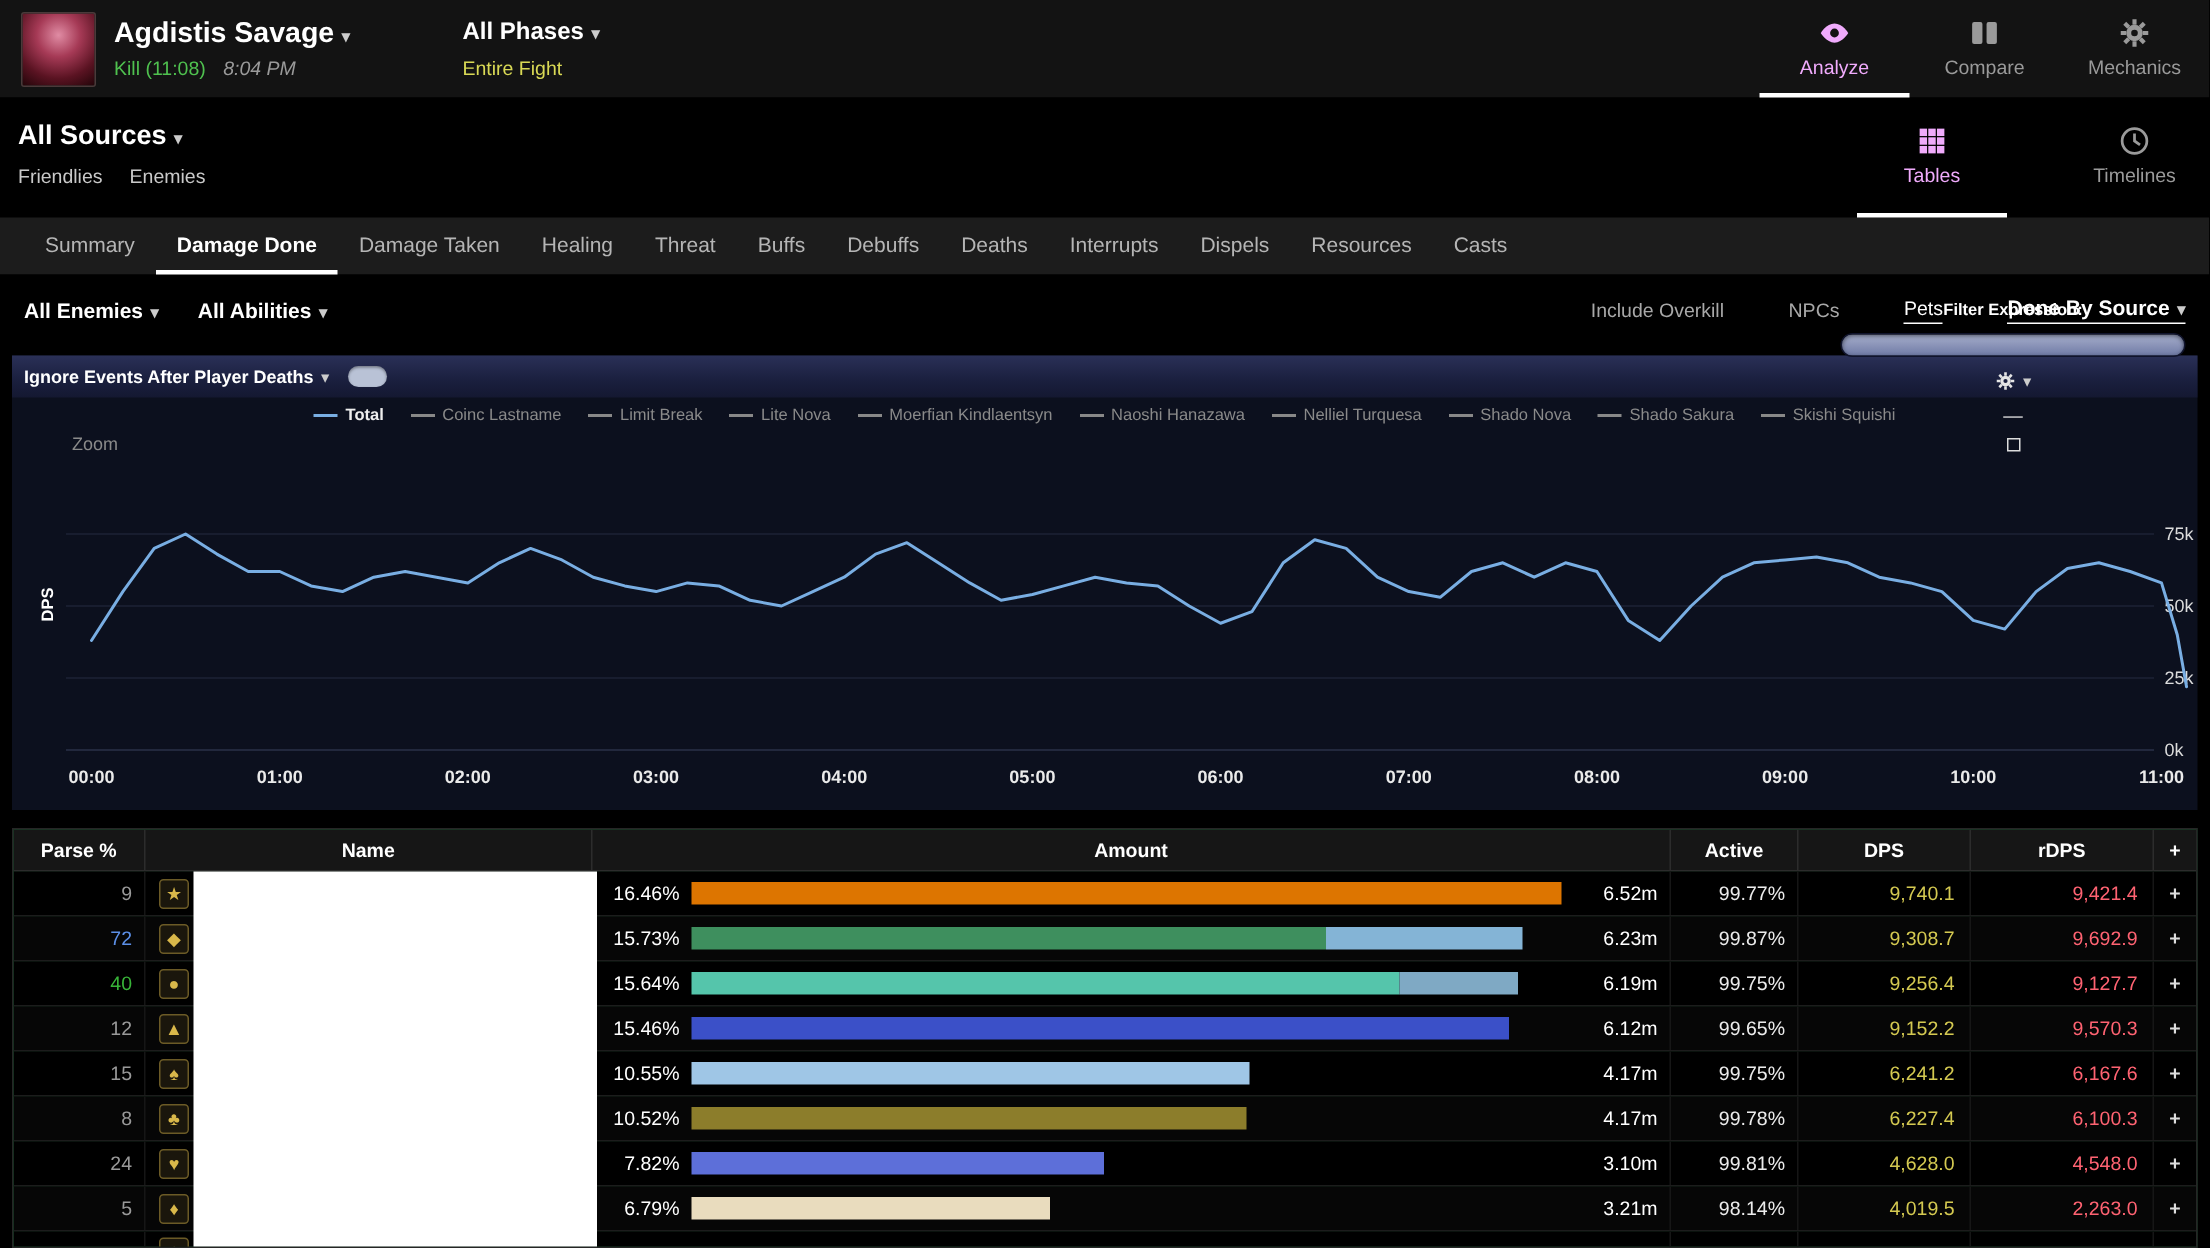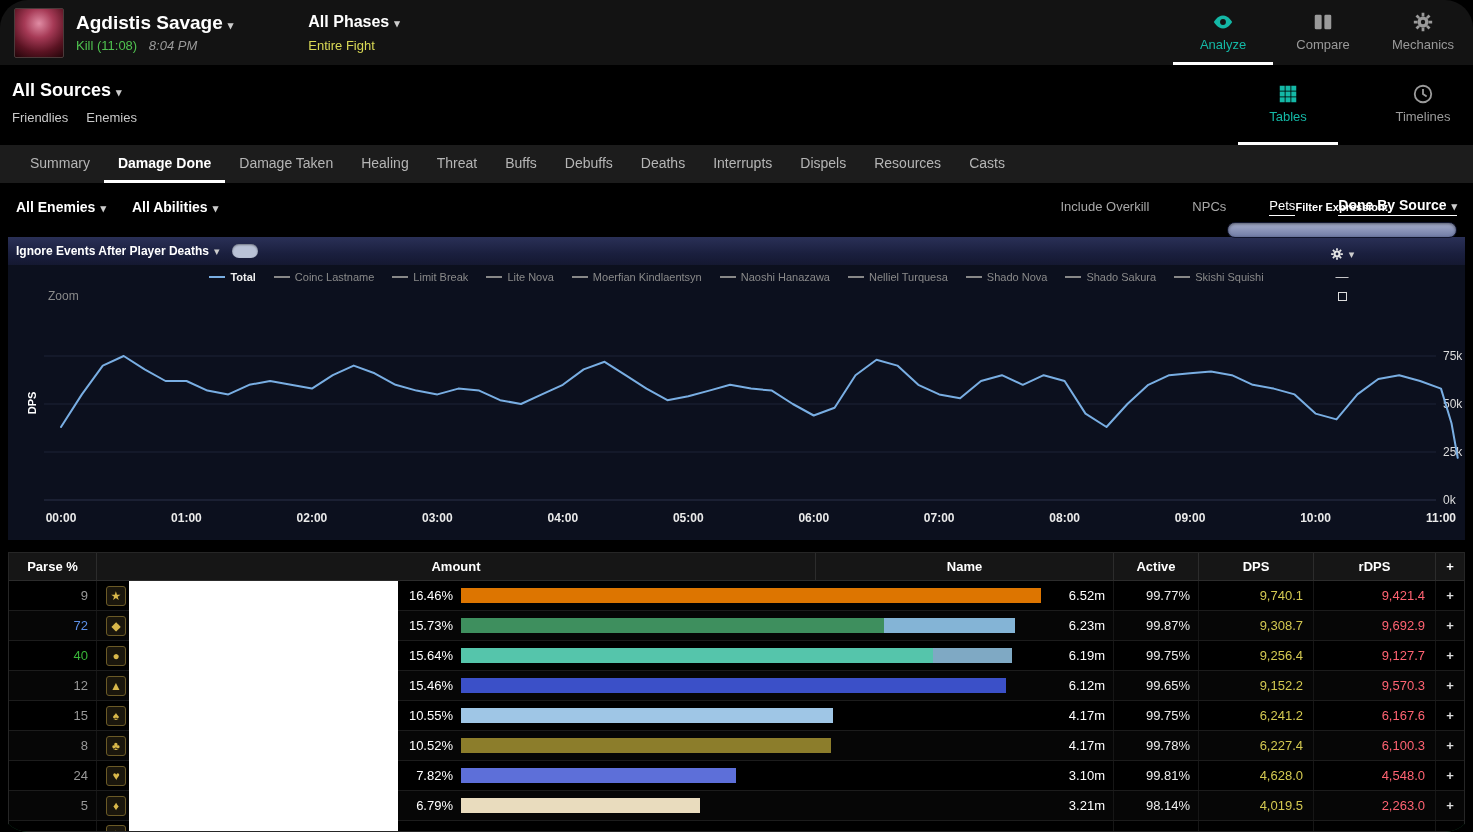--- a/index.html
+++ b/index.html
@@ -1,36 +1,36 @@
 <!DOCTYPE html>
 <html><head>
 <meta charset="utf-8">
 <style>
   * { box-sizing: border-box; margin: 0; padding: 0; }
   html,body { background:#000; }
   body { font-family:"Liberation Sans", sans-serif; }
-  .app { position:relative; width:1473px; height:832px; background:#000; overflow:hidden;border-radius:28px; }
+  .app { position:relative; width:1473px; height:832px; background:#000; overflow:hidden; }
 
   
   .topbar { height:65px; background:#131313; display:flex; align-items:center; }
   .boss-avatar { width:50px; height:50px; margin-left:14px; border:1px solid #4a3a3a; border-radius:2px;
     background: radial-gradient(circle at 50% 30%, #e08ca4 0%, #a63a56 35%, #5a1322 70%, #220509 100%); }
   .boss-block { margin-left:12px; }
   .boss-title { color:#fff; font-size:19px; font-weight:bold; cursor:pointer; }
   .caret { font-size:11px; color:#ccc; margin-left:5px; }
   .boss-sub { margin-top:4px; font-size:13px; }
   .kill { color:#4fc14f; cursor:pointer; }
   .time { color:#9a9a9a; font-style:italic; margin-left:8px; }
   .phase-block { margin-left:75px; }
   .phase-title { color:#fff; font-size:16px; font-weight:bold; cursor:pointer; }
   .phase-sub { margin-top:7px; font-size:13px; color:#d9d955; }
   .top-nav { margin-left:auto; display:flex; height:100%; }
   .nav-item { width:100px; display:flex; flex-direction:column; align-items:center; justify-content:center; gap:4px;
     color:#9a9a9a; font-size:13px; cursor:pointer; border-bottom:3px solid transparent; }
-  .nav-item.active { color:#14b8a6; border-bottom-color:#fff; }
+  .nav-item.active { color:#f0abfc; border-bottom-color:#fff; }
   .nav-icon svg { width:22px; height:22px; display:block; }
 
   
   .sources-bar { height:80px; display:flex; background:#000; }
   .sources-left { margin-left:12px; padding-top:15px; }
   .sources-title { color:#fff; font-size:18px; font-weight:bold; cursor:pointer; }
   .sources-links { margin-top:9px; display:flex; gap:18px; font-size:13px; color:#c9c9c9; }
   .sources-links span { cursor:pointer; }
   .view-switch { margin-left:auto; display:flex; height:100%;gap:35px; }
 
@@ -328,22 +328,22 @@
         <text x="1182.090909090909" y="215" fill="#eaeaea" font-size="12" font-weight="bold" text-anchor="middle">09:00</text>
         <text x="1307.5454545454545" y="215" fill="#eaeaea" font-size="12" font-weight="bold" text-anchor="middle">10:00</text>
         <text x="1433" y="215" fill="#eaeaea" font-size="12" font-weight="bold" text-anchor="middle">11:00</text>
         <polyline points="53.0,120.0 73.9,87.4 94.8,58.6 115.7,49.0 136.6,62.4 157.5,74.0 178.5,74.0 199.4,83.6 220.3,87.4 241.2,77.8 262.1,74.0 283.0,77.8 303.9,81.6 324.8,68.2 345.7,58.6 366.6,66.3 387.5,77.8 408.5,83.6 429.4,87.4 450.3,81.6 471.2,83.6 492.1,93.2 513.0,97.0 533.9,87.4 554.8,77.8 575.7,62.4 596.6,54.8 617.5,68.2 638.5,81.6 659.4,93.2 680.3,89.3 701.2,83.6 722.1,77.8 743.0,81.6 763.9,83.6 784.8,97.0 805.7,108.5 826.6,100.8 847.5,68.2 868.5,52.8 889.4,58.6 910.3,77.8 931.2,87.4 952.1,91.2 973.0,74.0 993.9,68.2 1014.8,77.8 1035.7,68.2 1056.6,74.0 1077.5,106.6 1098.5,120.0 1119.4,97.0 1140.3,77.8 1161.2,68.2 1182.1,66.3 1203.0,64.4 1223.9,68.2 1244.8,77.8 1265.7,81.6 1286.6,87.4 1307.5,106.6 1328.5,112.4 1349.4,87.4 1370.3,72.0 1391.2,68.2 1412.1,74.0 1433.0,81.6 1443.5,116.2 1449.7,150.8" fill="none" stroke="#79aee3" stroke-width="2" stroke-linejoin="round" stroke-linecap="round"></polyline>
       </svg>
   </section>
 
   <section class="datatable">
     <div class="thead" id="thead">
         <div class="col col-parse">Parse %</div>
+        <div class="col col-name">Name</div>
         <div class="col col-amount">Amount</div>
-        <div class="col col-name">Name</div>
         <div class="col col-active">Active</div>
         <div class="col col-dps">DPS</div>
         <div class="col col-rdps">rDPS</div>
         <div class="col col-plus">+</div>
       </div>
     <div id="tbody">
         <div class="trow">
           <div class="c parse col-parse" style="color:#999999">9</div>
           <div class="c name col-name">
             <span class="jicon">★</span>

